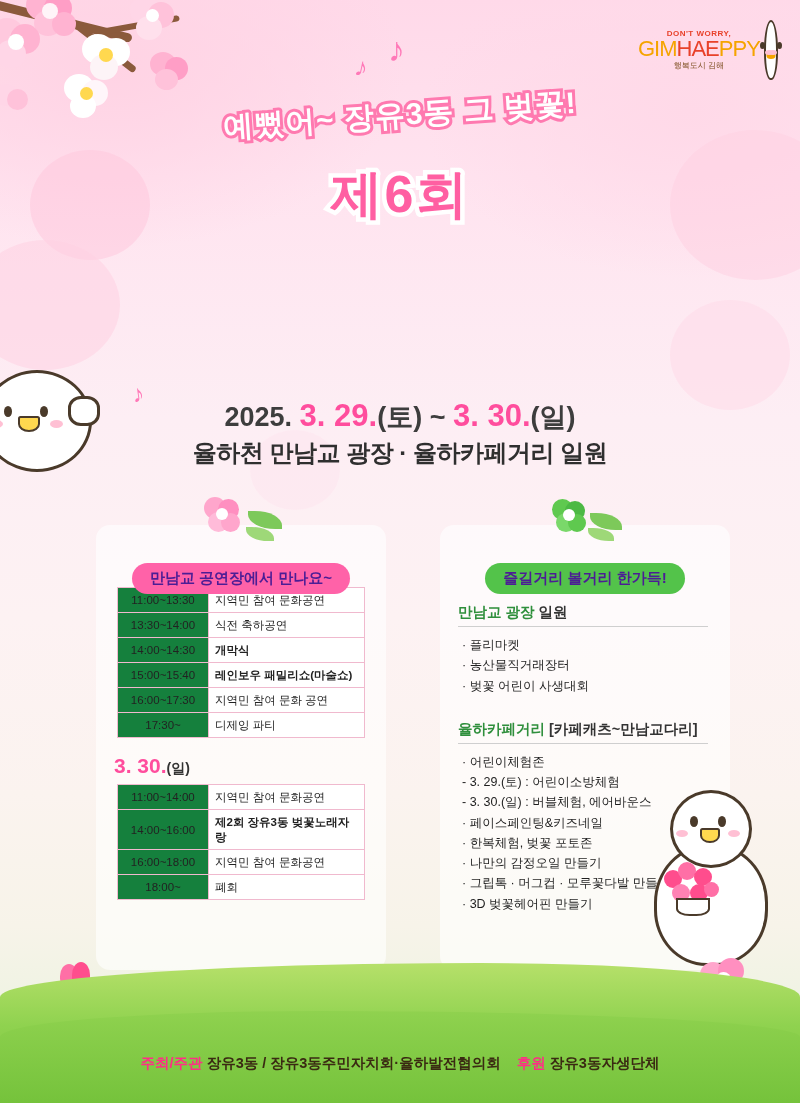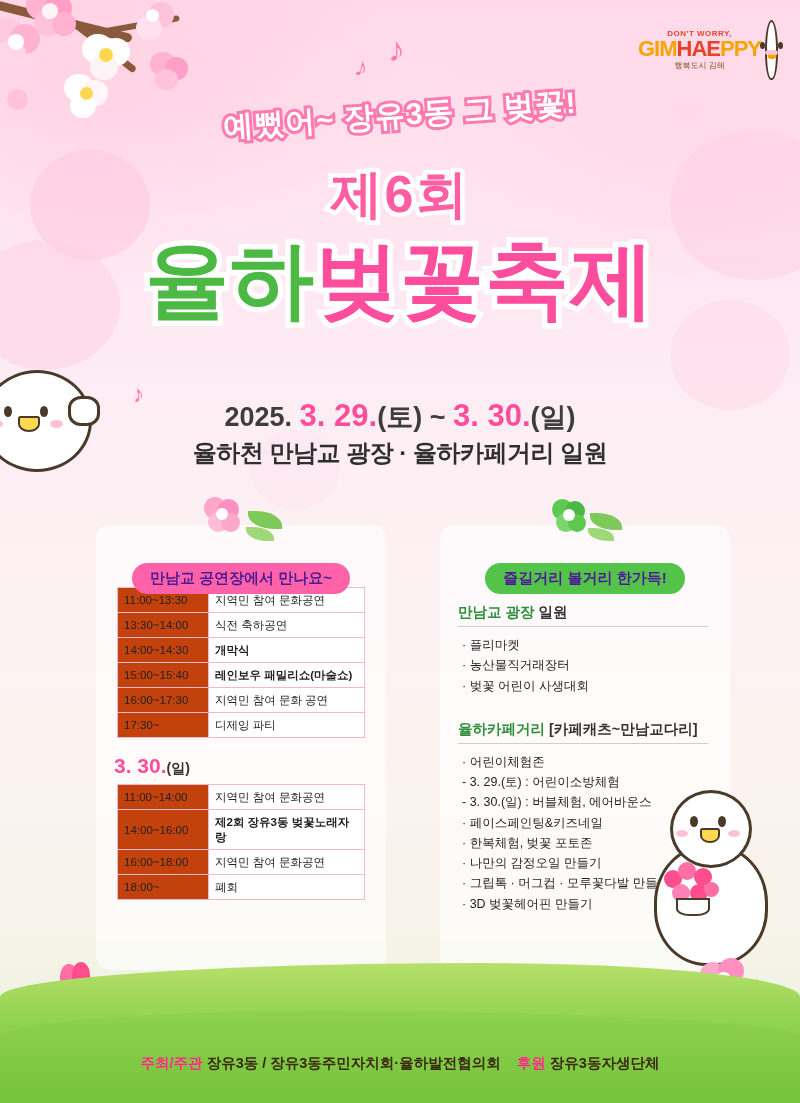--- a/index.html
+++ b/index.html
@@ -25,21 +25,21 @@
   .twig{position:absolute;background:#8b5a3c;border-radius:6px;}
   .flower{position:absolute;}
   .petal{position:absolute;border-radius:50% 50% 50% 50%;}
   
   .logo{
     position:absolute;right:22px;top:14px;width:140px;height:72px;
     display:flex;align-items:center;gap:4px;
   }
   .logo-text{line-height:1;text-align:center;}
   .logo-dw{font-size:8px;color:#e8412a;font-weight:bold;letter-spacing:.5px;}
-  .logo-main{font-size:22px;font-weight:bold;color:#f5a400;-webkit-text-stroke:0px;letter-spacing:-1px;}
+  .logo-main{font-size:22px;font-weight:normal;color:#f5a400;-webkit-text-stroke:0px;letter-spacing:-1px;}
   .logo-main .g2{color:#e8412a;}
   .logo-sub{font-size:8px;color:#7a4a1a;margin-top:2px;}
   .logo-bird{
     width:48px;height:56px;background:#fff;border:2.5px solid #4a3a2a;border-radius:50% 50% 46% 46%;
     position:relative;
   }
   .logo-bird:before{content:"";position:absolute;left:11px;top:20px;width:5px;height:7px;background:#4a3a2a;border-radius:50%;}
   .logo-bird:after{content:"";position:absolute;right:11px;top:20px;width:5px;height:7px;background:#4a3a2a;border-radius:50%;}
   .bird-beak{position:absolute;left:50%;top:30px;transform:translateX(-50%);width:9px;height:7px;background:#f5a400;border-radius:2px 2px 50% 50%;}
   .bird-cheek{position:absolute;top:28px;width:8px;height:5px;background:#ffc0d4;border-radius:50%;}
@@ -91,21 +91,21 @@
     margin:16px 0 6px 18px;font-size:21px;font-weight:bold;color:#ff4d9d;
   }
   .day-head .sm{font-size:14px;color:#333;}
   table.sched{
     width:248px;margin:0 auto;border-collapse:collapse;background:#fff;
     font-size:11.5px;
   }
   table.sched td{
     border:1px solid #f0b9ce;padding:4.5px 6px;color:#222;
   }
-  table.sched td.time{width:78px;text-align:left;background:#c2410c;}
+  table.sched td.time{width:78px;text-align:center;background:#15803d;}
   table.sched td.ev{text-align:left;}
   table.sched td.ev.bold{font-weight:bold;}
   .sec-head{
     margin:0 0 4px 18px;font-size:14.5px;font-weight:bold;color:#2f8f3c;
   }
   .sec-head .sub{color:#333;font-weight:bold;}
   .rule{width:250px;height:1px;background:#cfcfcf;margin:4px auto 8px 18px;}
   ul.items{margin:0 0 14px 22px;padding:0;list-style:none;}
   ul.items li{font-size:12.5px;color:#1e1e1e;line-height:1.62;}
   
@@ -204,23 +204,20 @@
   </div>
 
   <div style="position:absolute;left:355px;top:52px;font-size:26px;color:#ff79b8;transform:rotate(12deg);">♪</div>
   <div style="position:absolute;left:388px;top:30px;font-size:34px;color:#ff79b8;">♪</div>
   <div style="position:absolute;left:132px;top:380px;font-size:24px;color:#ff79b8;transform:rotate(-8deg);">♪</div>
 
   <div class="ribbon-title">예뻤어~ 장유3동 그 벚꽃!</div>
 
   <div class="title-main">
     <div class="t-line1">제6회</div>
-    <div class="t-line2">
-      <span class="g">율하</span><span class="p">벚꽃축제</span>
-    </div>
   </div>
 
   <div class="date-line">
     <span>2025.</span>
     <span class="pink">3. 29.</span><span>(토)</span>
     <span>~</span>
     <span class="pink">3. 30.</span><span>(일)</span>
   </div>
   <div class="place-line">율하천 만남교 광장 · 율하카페거리 일원</div>
 

